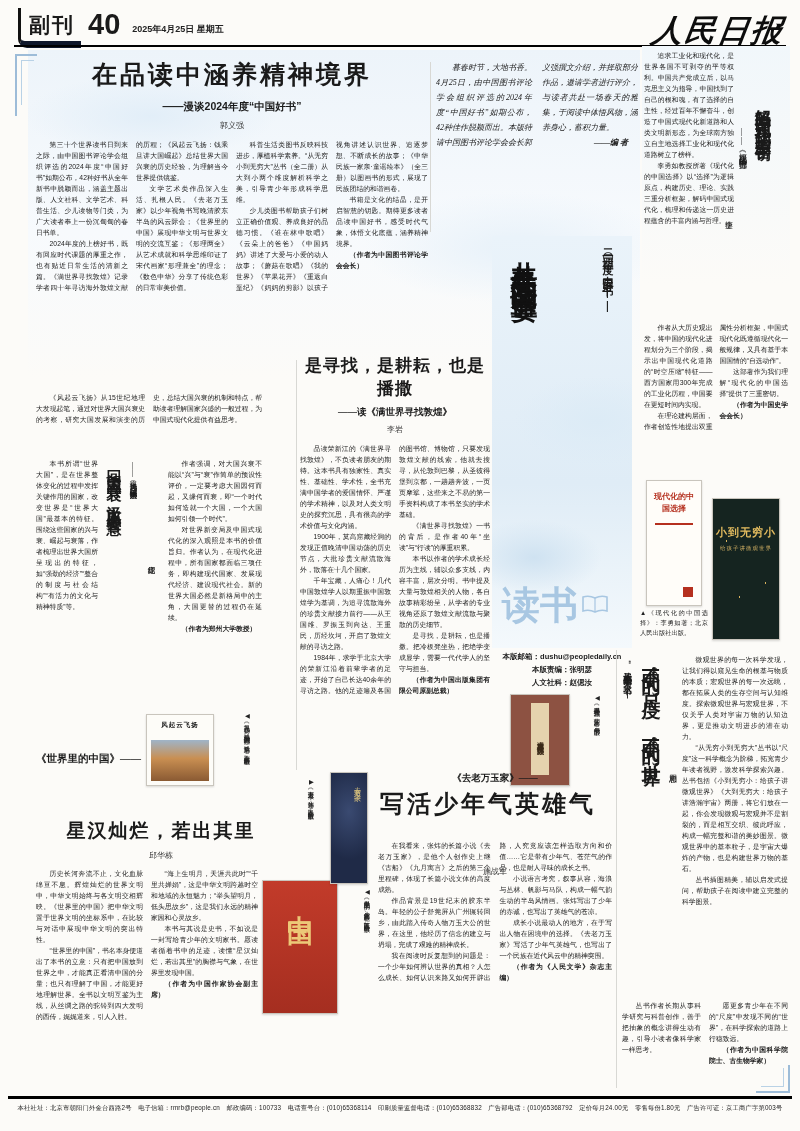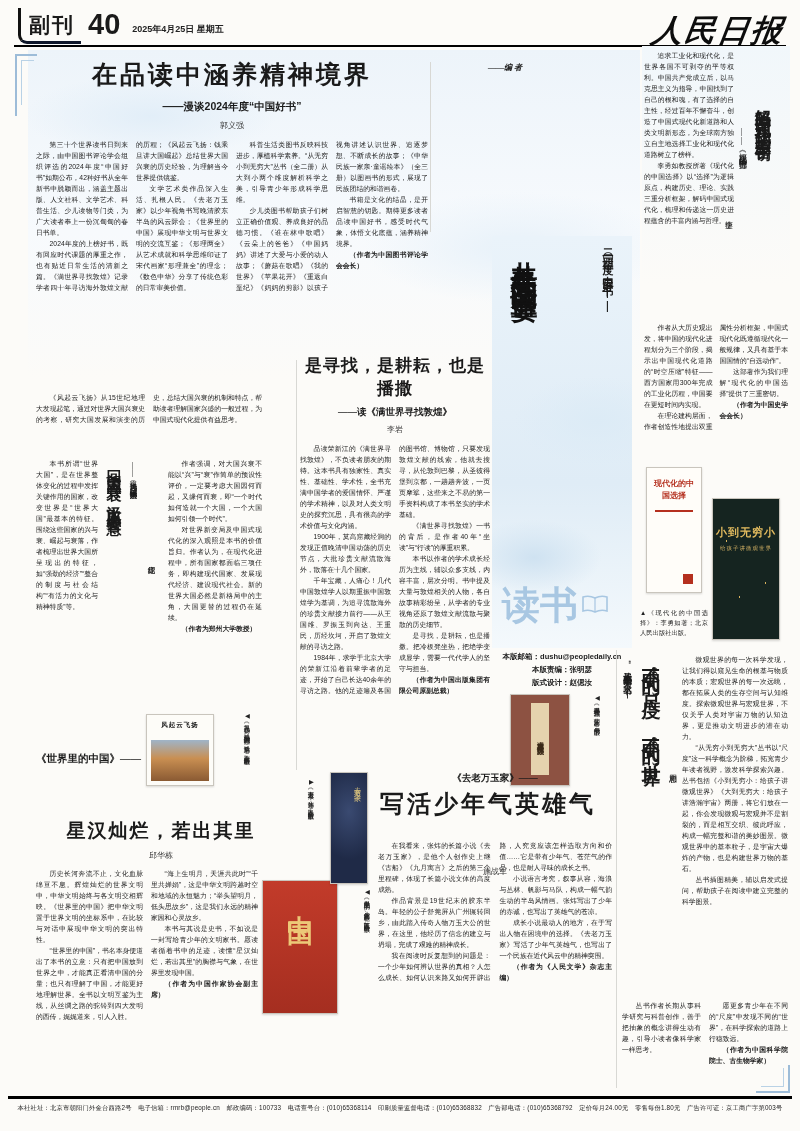--- a/index.html
+++ b/index.html
@@ -6,21 +6,21 @@
   html,body { background:#e9e9e6; }
   .page {
     position:relative; width:800px; height:1131px; margin:0 auto;
     background:#fcfbf8; overflow:hidden; color:#1a1a1a;
     font-family:"Liberation Sans","DejaVu Sans",sans-serif;
   }
   .abs { position:absolute; }
 
   
   .fukan { display:inline-block; font-size:21px; font-weight:bold; letter-spacing:2px;
-    border-left:3px solid #111; border-bottom:3px solid #0f172a; border-radius:0 0 0 9px;
+    border-left:3px solid #111; border-bottom:7px solid #0f172a; border-radius:0 0 0 9px;
     padding:3px 6px 2px 8px; }
   .pageno { font-size:29px; font-weight:bold; margin-left:7px; vertical-align:-2px; }
   .mast-date { font-size:9px; font-weight:bold; margin-left:12px; color:#222; }
   .paper-name { font-family:"Liberation Serif","DejaVu Serif",serif; font-style:italic;
     font-weight:bold; font-size:31px; letter-spacing:2px; transform:skewX(-8deg); color:#0d0d0d; }
   .mast-rule { background:#000; }
 
   
   .wash { pointer-events:none; }
   .wash-a { background:
@@ -172,56 +172,57 @@
         <p class="para">科普生活类图书反映科技进步，厚植科学素养。“从无穷小到无穷大”丛书（全二册）从大到小两个维度解析科学之美，引导青少年形成科学思维。</p>
         <p class="para">少儿类图书帮助孩子们树立正确价值观、养成良好的品德习惯。《谁在林中歌唱》《云朵上的爸爸》《中国妈妈》讲述了大爱与小爱的动人故事；《蘑菇在歌唱》《我的世界》《苹果花开》《重返白垩纪》《妈妈的剪影》以孩子视角讲述认识世界、追逐梦想、不断成长的故事；《中华民族一家亲·童谣绘本》（全三册）以图画书的形式，展现了民族团结的和谐画卷。</p>
         <p class="para">书籍是文化的结晶，是开启智慧的钥匙。期待更多读者品读中国好书，感受时代气象，体悟文化底蕴，涵养精神境界。</p>
         <p class="ending">（作者为中国图书评论学会会长）</p>
     </div>
   </section>
 
   <div class="abs vsep" style="left:430px; top:62px; height:170px;"></div>
 
   <section class="abs ednote" style="left:436px; top:60px; width:202px; height:176px;">
+    <p style="text-indent:2em;">暮春时节，大地书香。4月25日，由中国图书评论学会组织评选的2024年度“中国好书”如期公布，42种佳作脱颖而出。本版特请中国图书评论学会会长郭义强撰文介绍，并择取部分作品，邀请学者进行评介，与读者共赴一场春天的雅集，于阅读中体悟风物，涵养身心，蓄积力量。</p>
     <p class="sign">——编 者</p>
   </section>
 
   <div class="abs wash wash-banner" style="left:492px; top:236px; width:140px; height:412px;"></div>
   <div class="abs vert banner-kicker" style="left:600px; top:240px; height:212px;">二〇二四年度“中国好书”——</div>
   <div class="abs vert banner-title" style="left:506px; top:240px; height:322px;">共赴春天的阅读盛宴</div>
   <div class="abs dushu" style="left:500px; top:566px; width:110px; height:78px;">
     <span>读书</span>
     <svg width="26" height="20" viewBox="0 0 26 20">
       <path d="M1 2 Q7 0 13 3 Q19 0 25 2 L25 16 Q19 14 13 17 Q7 14 1 16 Z" fill="none" stroke="#a8c7e2" stroke-width="1.6"></path>
       <line x1="13" y1="3" x2="13" y2="17" stroke="#a8c7e2" stroke-width="1.2"></line>
     </svg>
   </div>
   <div class="abs contact" style="left:492px; top:650px; width:140px;">
     <div>本版邮箱：dushu@peopledaily.cn</div>
     <div>本版责编：张明瑟</div>
-    <div>版式设计：赵偲汝</div>
+    <div>人文社科：赵偲汝</div>
   </div>
 
   <section>
     <div class="abs vert artC-title serif" style="left:752px; top:96px; height:236px;">解码中国式现代化的三重密钥</div>
     <div class="abs vert artC-sub serif" style="left:736px; top:128px; height:196px;">——评《现代化的中国选择》</div>
     <div class="abs vert artC-author" style="left:722px; top:214px; height:40px;">李捷</div>
     <div class="abs body-txt" style="left:644px; top:50px; width:90px; height:266px;">
         <p class="para">追求工业化和现代化，是世界各国不可剥夺的平等权利。中国共产党成立后，以马克思主义为指导，中国找到了自己的根和魂，有了选择的自主性，经过百年不懈奋斗，创造了中国式现代化新道路和人类文明新形态，为全球南方独立自主地选择工业化和现代化道路树立了榜样。</p>
         <p class="para">李勇如教授所著《现代化的中国选择》以“选择”为逻辑原点，构建历史、理论、实践三重分析框架，解码中国式现代化，梳理和传递这一历史进程蕴含的丰富内涵与哲理。</p>
       </div>
     <div class="abs body-txt artC-body2" style="left:644px; top:322px; width:144px; height:146px;">
       <p class="para">作者从大历史观出发，将中国的现代化进程划分为三个阶段，揭示出中国现代化道路的“时空压缩”特征——西方国家用300年完成的工业化历程，中国要在更短时间内实现。</p>
         <p class="para">在理论建构层面，作者创造性地提出双重属性分析框架，中国式现代化既遵循现代化一般规律，又具有基于本国国情的“自选动作”。</p>
         <p class="para">这部著作为我们理解“现代化的中国选择”提供了三重密钥。</p>
         <p class="ending">（作者为中国史学会会长）</p>
     </div>
   </section>
 
-  <div class="abs cover cov-xiandaihua" style="left:646px; top:467px; width:56px; height:126px;">
+  <div class="abs cover cov-xiandaihua" style="left:646px; top:480px; width:56px; height:126px;">
     <div class="t">现代化的中国选择</div>
     <div class="rule"></div>
     <div class="seal"></div>
   </div>
   <div class="abs cover cov-xiaodao" style="left:712px; top:498px; width:68px; height:142px;">
     <div class="t">小到无穷小</div>
     <div class="s">给孩子讲微观世界</div>
   </div>
   <div class="abs cap" style="left:640px; top:608px; width:68px; height:40px;">▲《现代化的中国选择》：李勇如著；北京人民出版社出版。</div>
 

